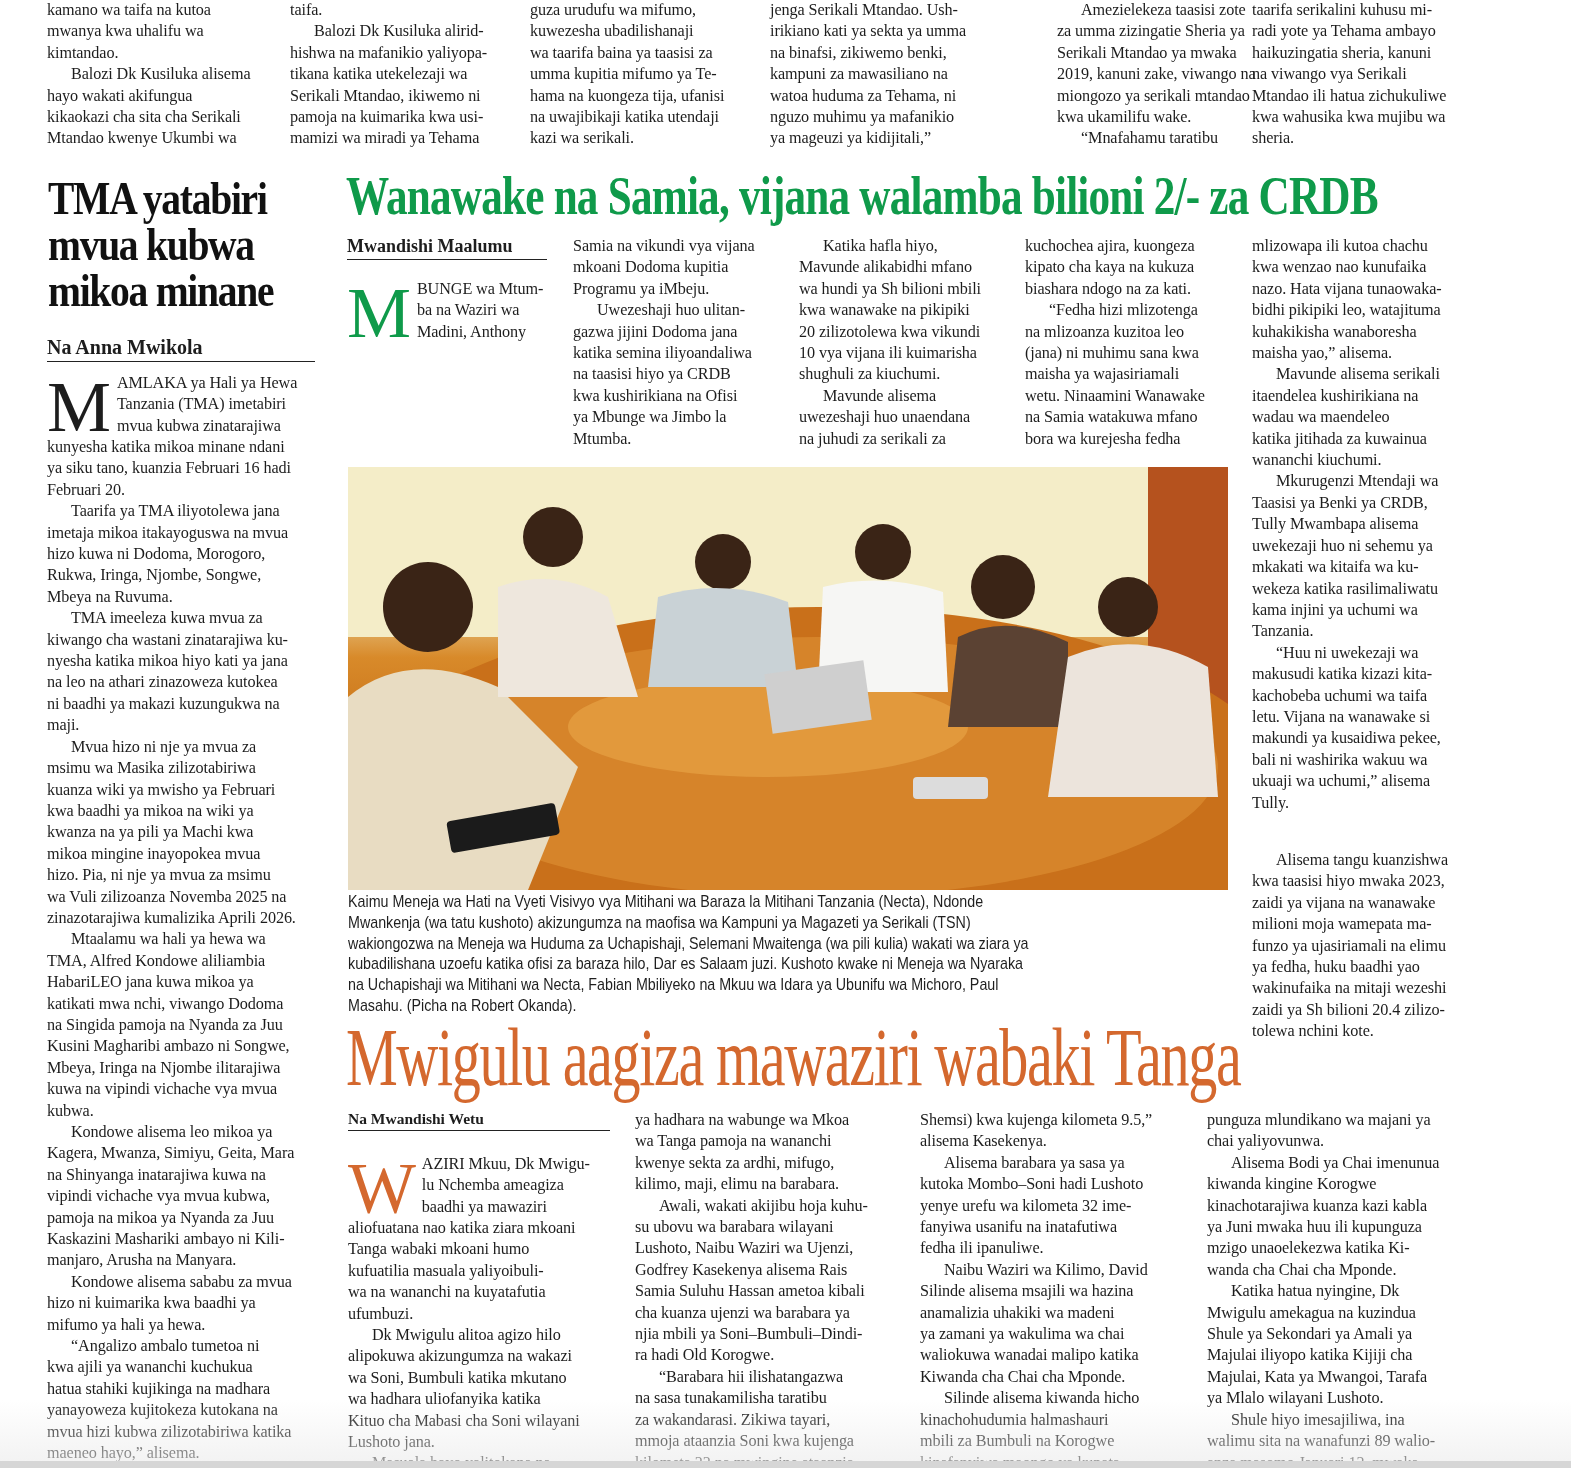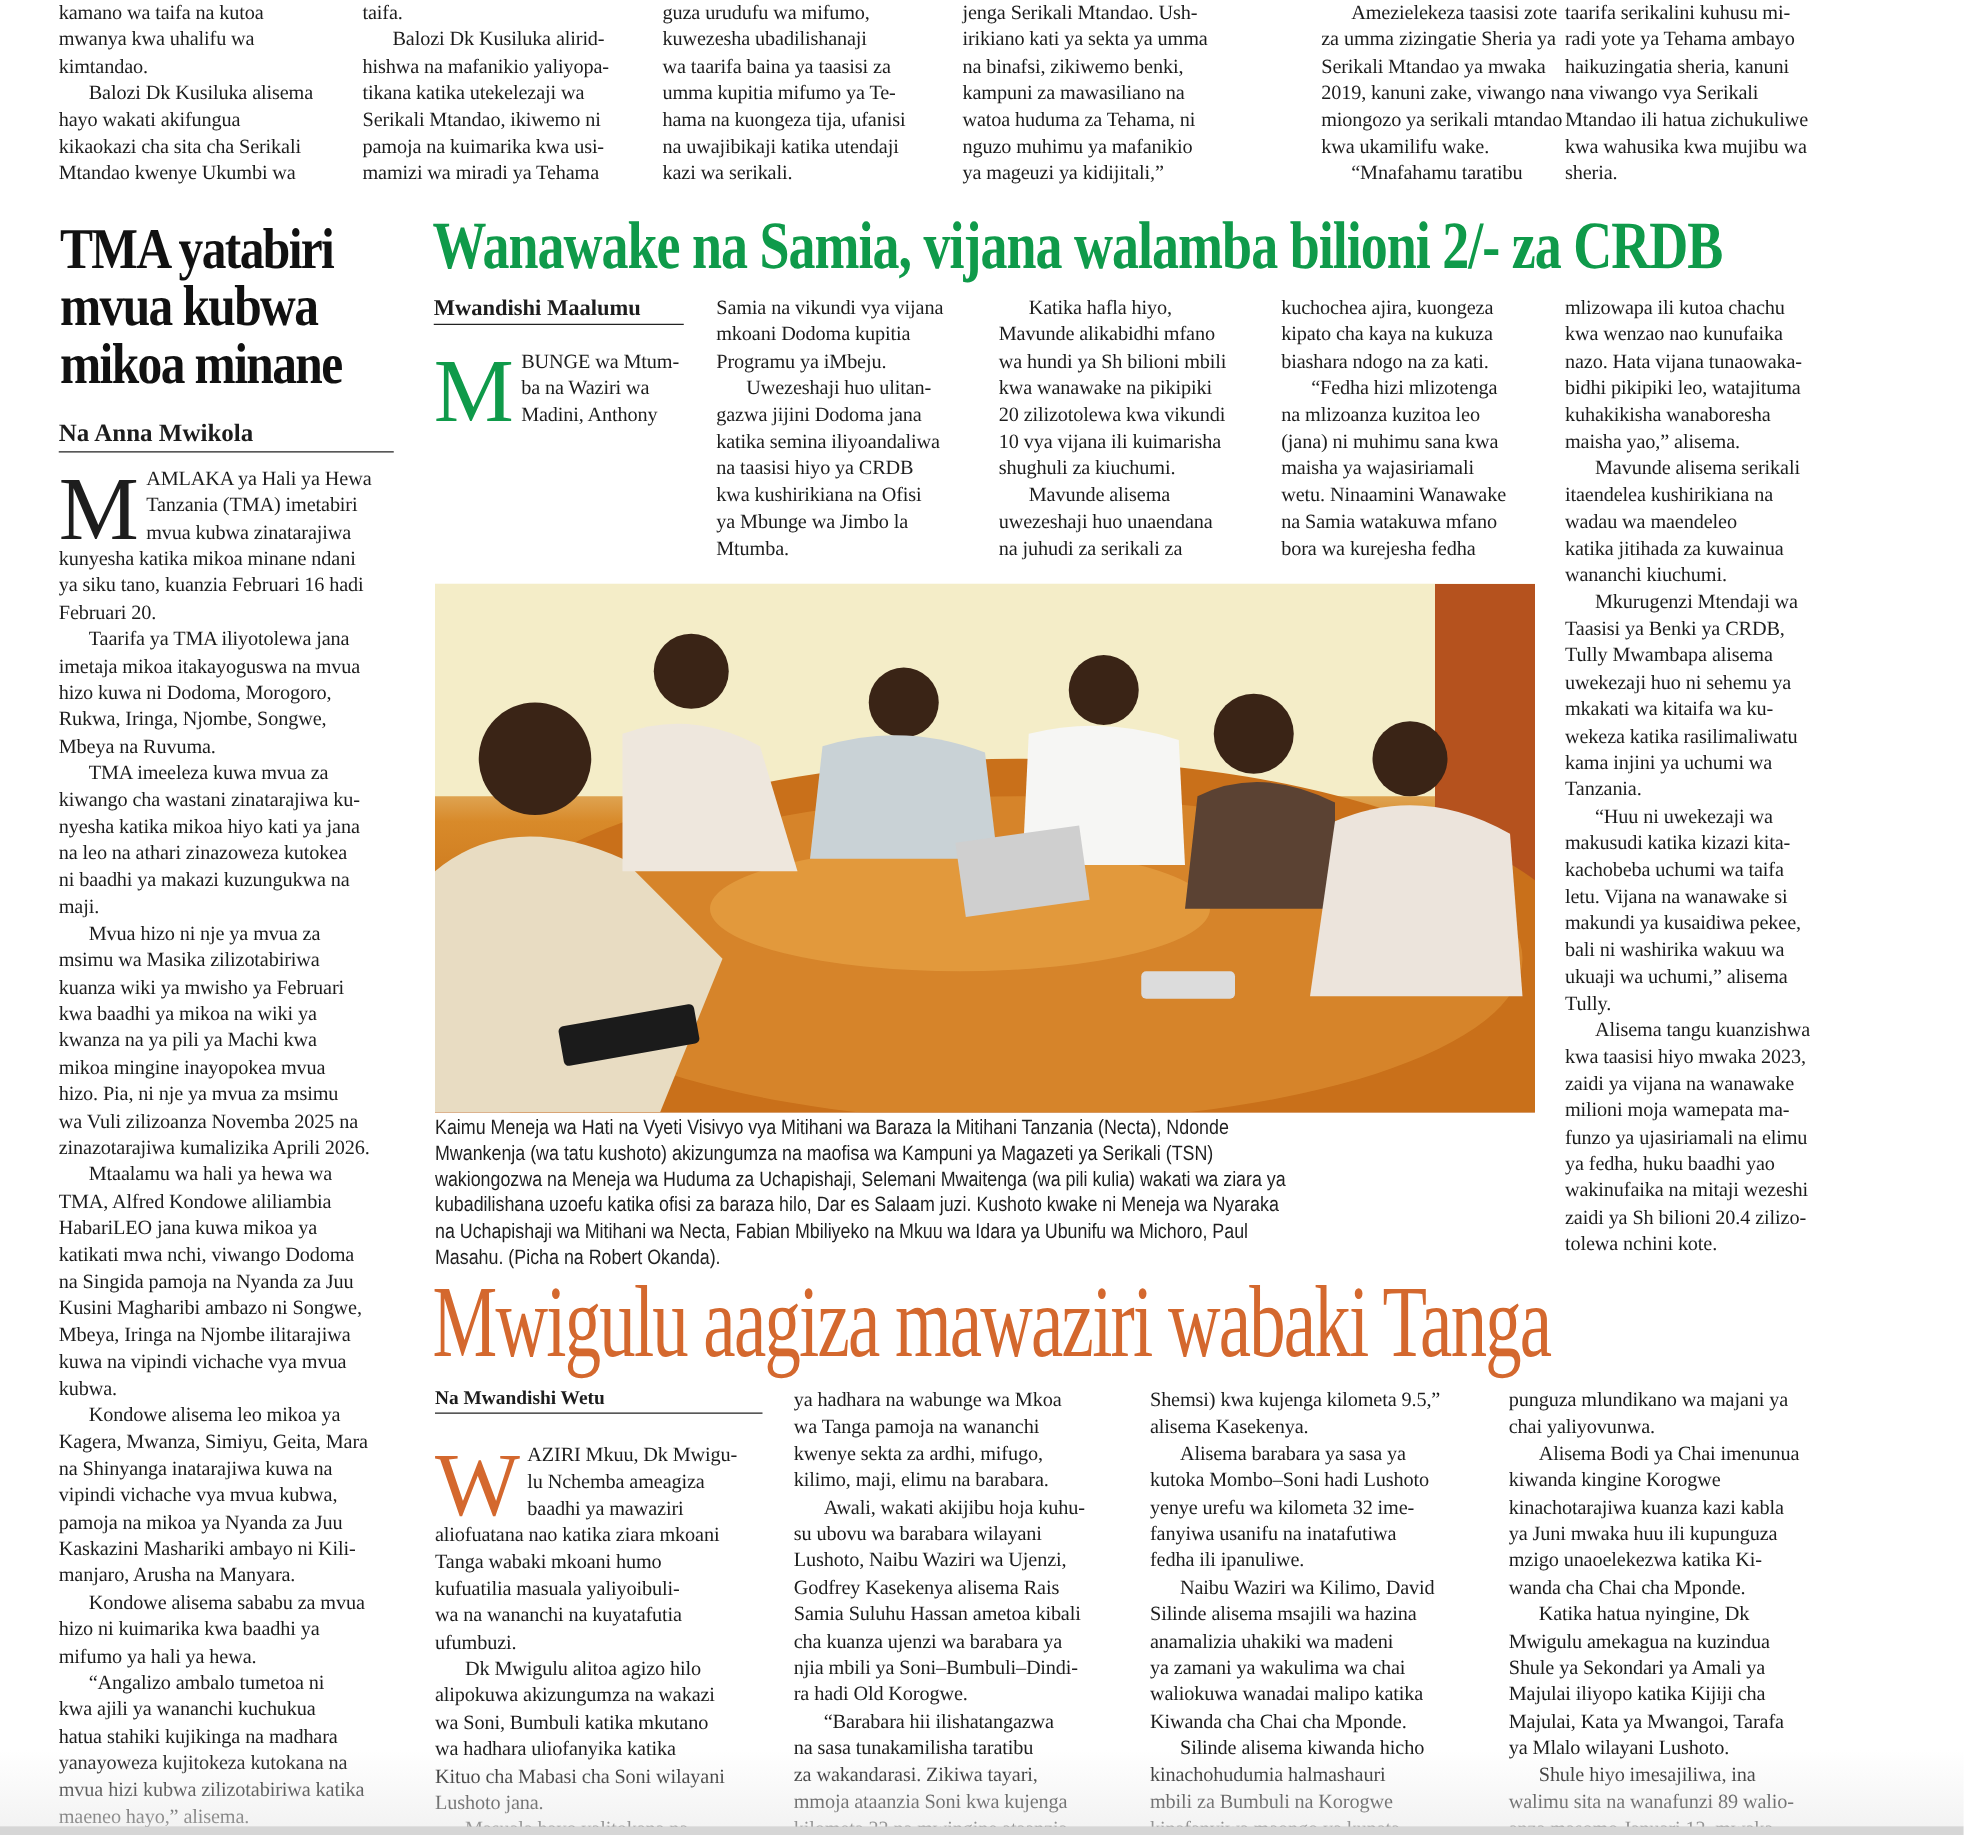--- a/index.html
+++ b/index.html
@@ -213,21 +213,21 @@
     <span class="line">kama injini ya uchumi wa</span>
     <span class="line">Tanzania.</span>
     <span class="line" style="text-indent: 24px;">“Huu ni uwekezaji wa</span>
     <span class="line">makusudi katika kizazi kita-</span>
     <span class="line">kachobeba uchumi wa taifa</span>
     <span class="line">letu. Vijana na wanawake si</span>
     <span class="line">makundi ya kusaidiwa pekee,</span>
     <span class="line">bali ni washirika wakuu wa</span>
     <span class="line">ukuaji wa uchumi,” alisema</span>
     <span class="line">Tully.</span>
-    <span class="line" style="text-indent: 24px;">Alisema tangu kuanzishwa</span>
+    <span class="line" style="text-indent: 24px; margin-top: 36px;">Alisema tangu kuanzishwa</span>
     <span class="line">kwa taasisi hiyo mwaka 2023,</span>
     <span class="line">zaidi ya vijana na wanawake</span>
     <span class="line">milioni moja wamepata ma-</span>
     <span class="line">funzo ya ujasiriamali na elimu</span>
     <span class="line">ya fedha, huku baadhi yao</span>
     <span class="line">wakinufaika na mitaji wezeshi</span>
     <span class="line">zaidi ya Sh bilioni 20.4 zilizo-</span>
     <span class="line">tolewa nchini kote.</span>
   </div>
 

